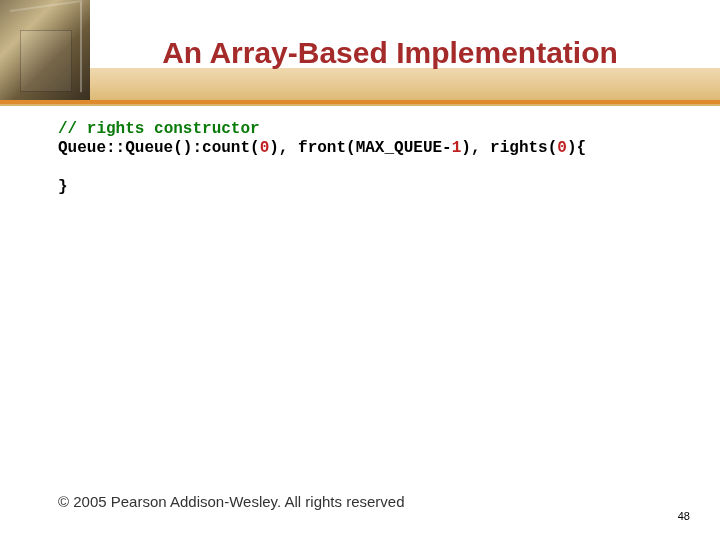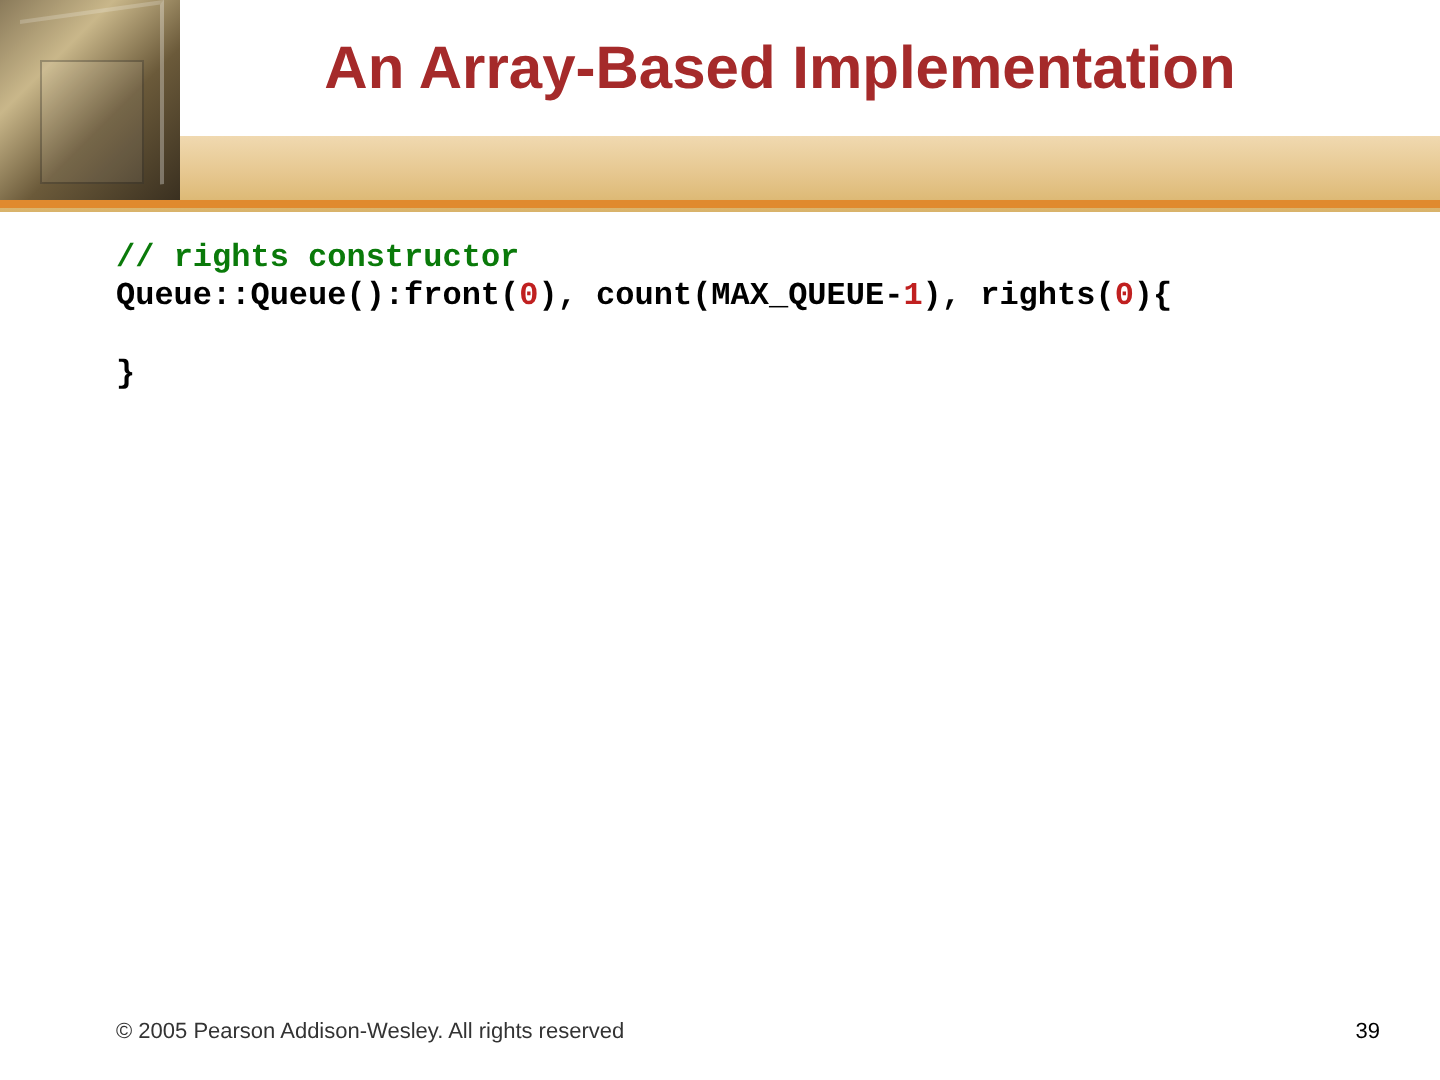--- a/index.html
+++ b/index.html
@@ -38,21 +38,21 @@
     content: "";
     position: absolute;
     left: 20px; top: 30px;
     width: 50px; height: 60px;
     border: 1px solid rgba(0,0,0,0.25);
     background: rgba(255,255,255,0.08);
   }
   .title-bar {
     position: absolute;
     left: 0;
-    top: 0;
+    top: 18px;
     width: 100%;
     height: 70px;
     display: flex;
     align-items: center;
     justify-content: center;
     padding-left: 60px;
   }
   .slide-title {
     font-size: 30px;
     font-weight: bold;
@@ -85,22 +85,22 @@
     font-weight: bold;
     color: #000;
     line-height: 1.2;
     white-space: pre;
   }
   .cgreen { color: #0a7a0a; }
   .cred   { color: #c02020; }
   .footer {
     position: absolute;
     left: 58px;
-    bottom: 18px;
-    font-size: 11px;
+    bottom: 30px;
+    font-size: 15px;
     color: #333;
   }
   .pagenum {
     position: absolute;
     right: 30px;
     bottom: 18px;
     font-size: 11px;
     color: #000;
   }
 </style>
@@ -110,18 +110,18 @@
 <div class="header-area">
   <div class="mid-band"></div>
   <div class="arch-image"></div>
   <div class="title-bar">
     <div class="slide-title">An Array-Based Implementation</div>
   </div>
   <div class="orange-line"></div>
 </div>
 
 <div class="content"><span class="cgreen">// </span><span class="cgreen">rights constructor</span>
-<span>Queue::Queue():front(</span><span class="cred">0</span><span>), count(MAX_QUEUE-</span><span class="cred">1</span><span>), rights(</span><span class="cred">0</span><span>){</span>
+<span>Queue::Queue():count(</span><span class="cred">0</span><span>), front(MAX_QUEUE-</span><span class="cred">1</span><span>), rights(</span><span class="cred">0</span><span>){</span>
 
 <span>}</span></div>
 
 <div class="footer">© 2005 Pearson Addison-Wesley. All rights reserved</div>
-<div class="pagenum">39</div>
+<div class="pagenum">48</div>
 
 </body></html>

